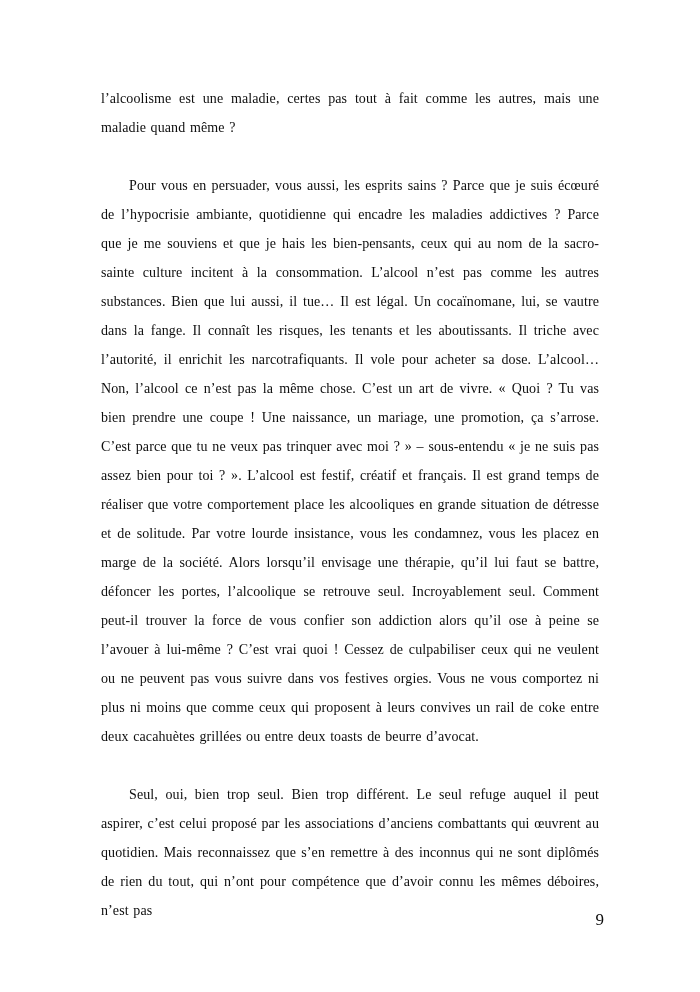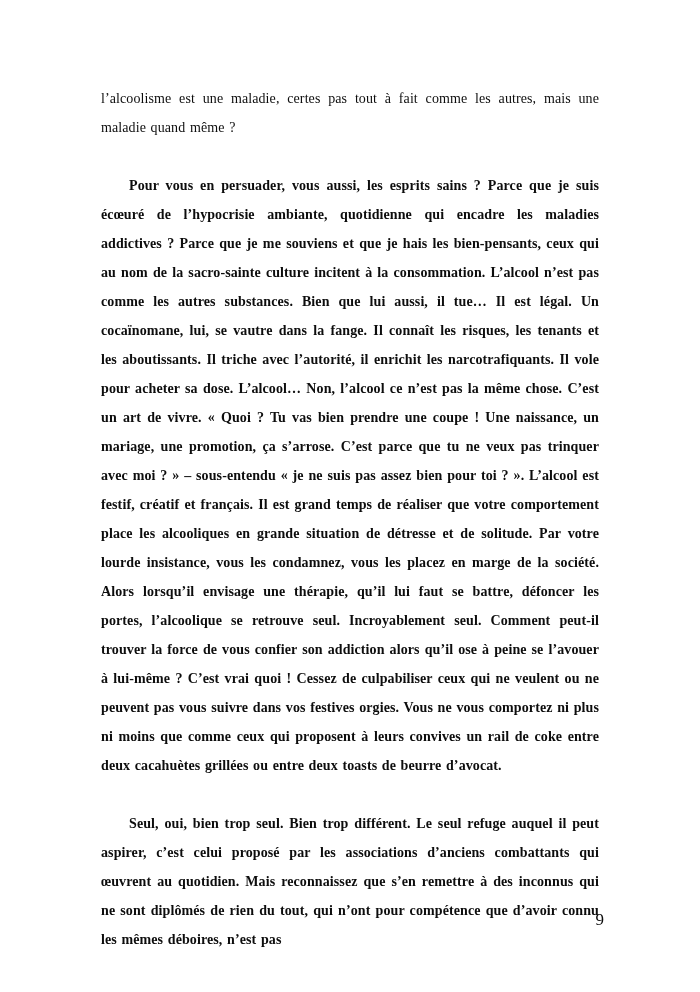--- a/index.html
+++ b/index.html
@@ -29,21 +29,20 @@
     line-height: 29px;
     text-align: justify;
     letter-spacing: 0.1px;
     word-spacing: 1px;
   }
   .text-block p.indent {
     text-indent: 28px;
   }
   .text-block p + p {
     margin-top: 29px;
-    font-weight: bold;
   }
   .page-number {
     position: absolute;
     right: 96px;
     bottom: 62px;
     font-size: 17px;
     color: #0d0d0d;
   }
 </style>
 </head>

